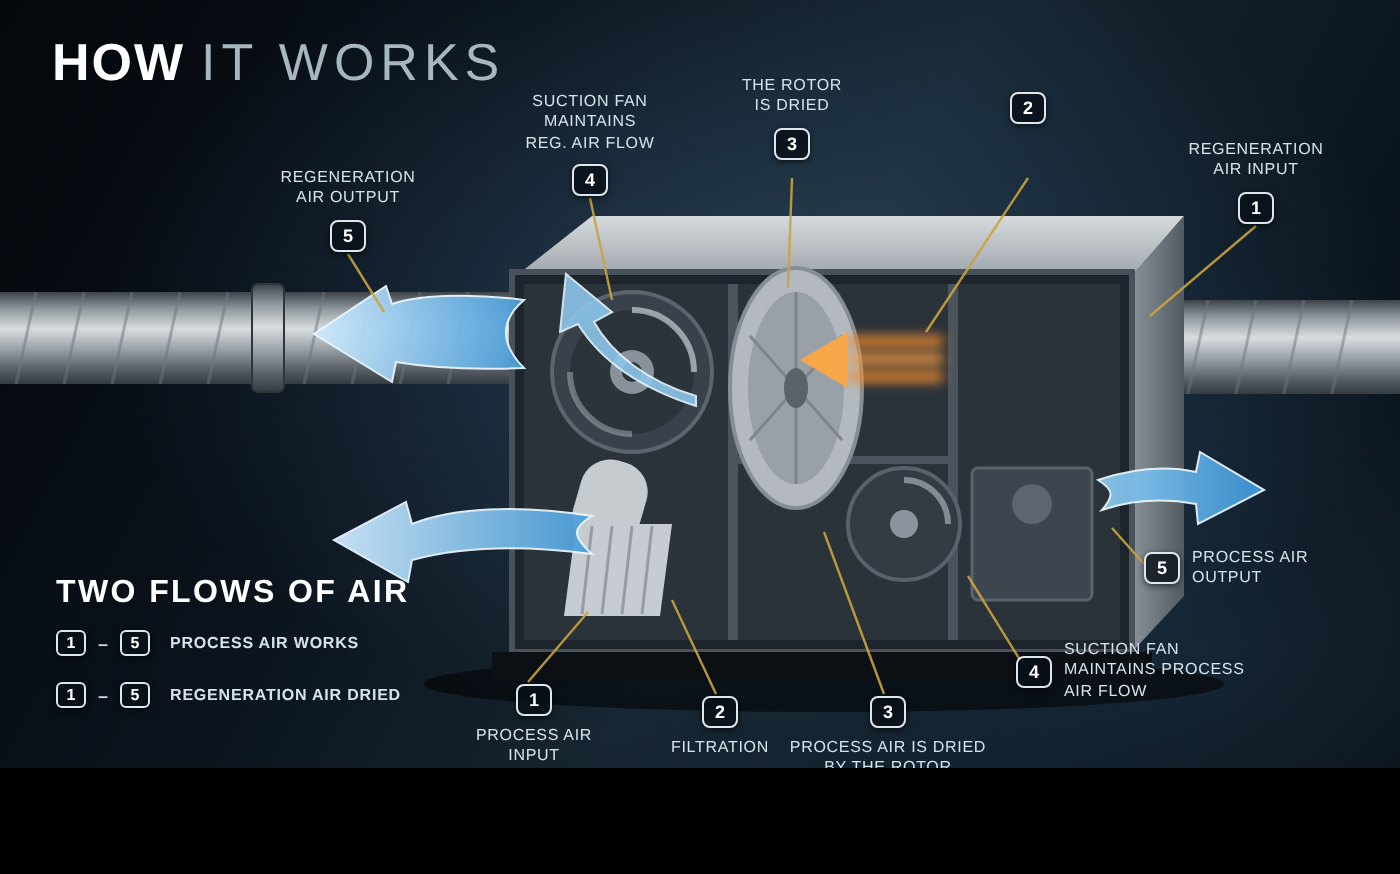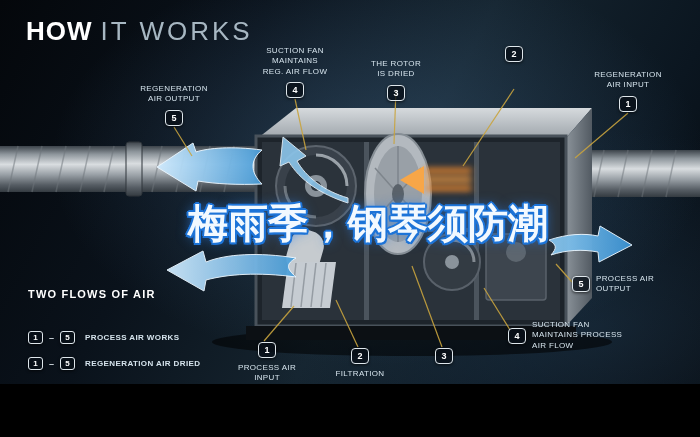--- a/index.html
+++ b/index.html
@@ -33,21 +33,21 @@
   }
   .row .c-label { text-align:left; }
   .badge {
     flex:0 0 auto; width:18px; height:16px; border:1.5px solid #dfe7ec; border-radius:4px;
     background:rgba(8,16,24,.82); color:#fff; font-size:9px; font-weight:700;
     display:flex; align-items:center; justify-content:center;
     box-shadow:0 1px 3px rgba(0,0,0,.6);
   }
   .badge.sm { width:15px; height:13px; font-size:8px; border-radius:3px; }
   .legend { position:absolute; left:28px; top:288px; z-index:5; }
-  .legend-title { font-size:11px; font-weight:800; letter-spacing:1.2px; color:#ffffff; margin-bottom:31px; }
+  .legend-title { font-size:16px; font-weight:800; letter-spacing:1.2px; color:#ffffff; margin-bottom:9px; }
   .legend-row { display:flex; align-items:center; gap:6px; margin-bottom:13px; }
   .dash { color:#cfd8de; font-size:9px; font-weight:700; }
   .legend-label { font-size:8px; font-weight:700; letter-spacing:.4px; color:#d5e3ec; margin-left:4px; }
 </style>
 </head>
 <body>
 
 <div id="stage">
 
   <svg id="illustration" width="700" height="437" viewBox="0 0 700 437">
@@ -189,40 +189,39 @@
       <line x1="358" y1="347" x2="336" y2="300"></line>
       <line x1="442" y1="347" x2="412" y2="266"></line>
       <line x1="510" y1="330" x2="484" y2="288"></line>
     </g>
   </svg>
 
   <div class="title">
     <span class="t-bold">HOW</span><span class="t-light">IT WORKS</span>
   </div>
 
-  <div class="watermark">梅雨季，钢琴须防潮</div>
 
   <div class="callout col" style="left:122px;top:84px;width:104px">
     <div class="c-label">REGENERATION
 AIR OUTPUT</div>
     <div class="badge">
         <span>5</span>
       </div>
   </div>
 
   <div class="callout col" style="left:240px;top:46px;width:110px">
     <div class="c-label">SUCTION FAN
 MAINTAINS
 REG. AIR FLOW</div>
     <div class="badge">
         <span>4</span>
       </div>
   </div>
 
-  <div class="callout col" style="left:350px;top:59px;width:92px">
+  <div class="callout col" style="left:350px;top:38px;width:92px">
     <div class="c-label">THE ROTOR
 IS DRIED</div>
     <div class="badge">
         <span>3</span>
       </div>
   </div>
 
   <div class="callout col" style="left:458px;top:46px;width:112px">
     <div class="badge">
         <span>2</span>
@@ -257,20 +256,22 @@
     <div class="badge">
         <span>2</span>
       </div>
     <div class="c-label">FILTRATION</div>
   </div>
 
   <div class="callout col" style="left:390px;top:348px;width:108px">
     <div class="badge">
         <span>3</span>
       </div>
+    <div class="c-label">PROCESS AIR IS DRIED
+BY THE ROTOR</div>
   </div>
 
   <div class="callout row" style="left:508px;top:320px">
     <div class="badge">
         <span>4</span>
       </div>
     <div class="c-label" style="width:96px">SUCTION FAN
 MAINTAINS PROCESS
 AIR FLOW</div>
   </div>

